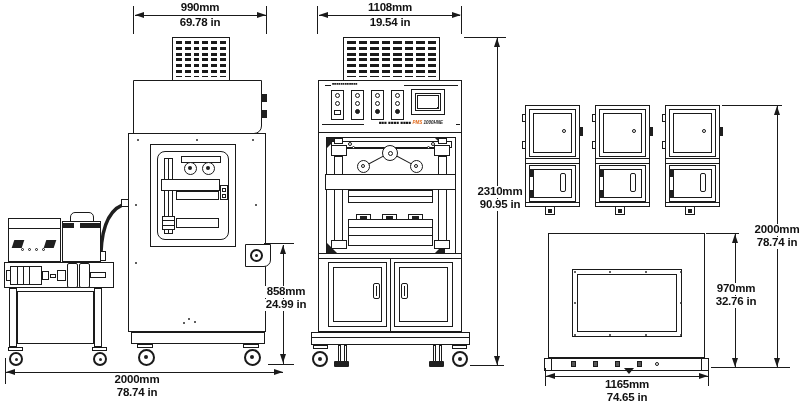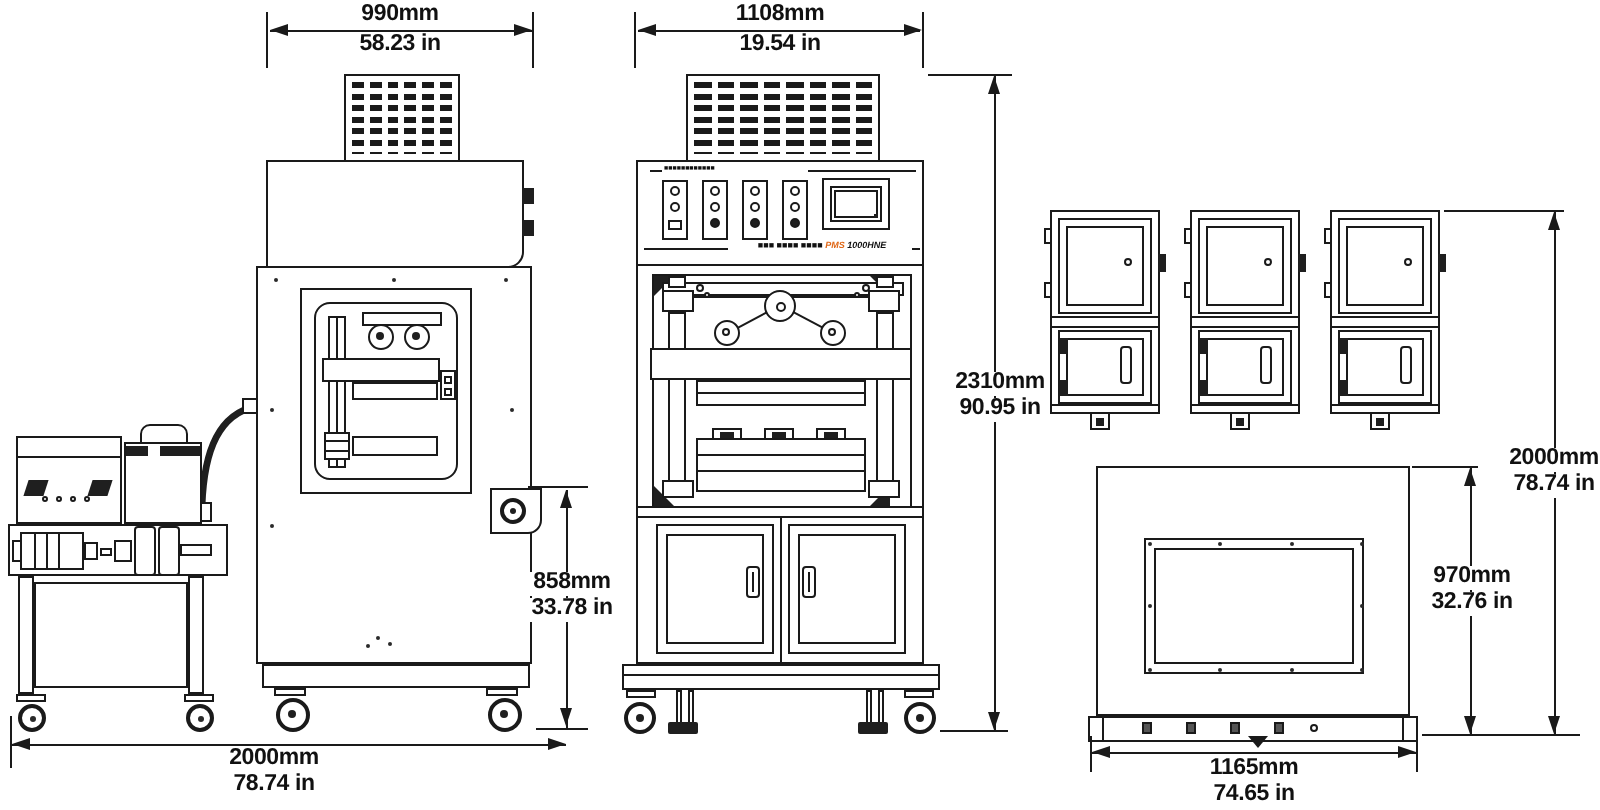--- a/index.html
+++ b/index.html
@@ -345,21 +345,21 @@
     <div class="tri" style="left:624px;top:368px;border-width:6px 5px 0 5px;border-color:#1a1a1a transparent transparent transparent"></div>
   </div>
 
   <div>
     <div class="ln" style="left:133px;top:6px;width:1px;height:28px"></div>
     <div class="ln" style="left:266px;top:6px;width:1px;height:28px"></div>
     <div class="ln" style="left:135px;top:14.5px;width:131px;height:1.2px"></div>
     <div class="arr al" style="left:135px;top:11.5px"></div>
     <div class="arr ar" style="left:257px;top:11.5px"></div>
     <div class="dtxt" style="left:200px;top:2px">990mm</div>
-    <div class="dtxt" style="left:200px;top:16.5px">58.23 in</div>
+    <div class="dtxt" style="left:200px;top:16.5px">69.78 in</div>
   </div>
 
   <div>
     <div class="ln" style="left:317px;top:6px;width:1px;height:28px"></div>
     <div class="ln" style="left:461px;top:6px;width:1px;height:28px"></div>
     <div class="ln" style="left:319px;top:14.5px;width:141px;height:1.2px"></div>
     <div class="arr al" style="left:319px;top:11.5px"></div>
     <div class="arr ar" style="left:452px;top:11.5px"></div>
     <div class="dtxt" style="left:390px;top:2px">1108mm</div>
     <div class="dtxt" style="left:390px;top:16.5px">19.54 in</div>
@@ -375,21 +375,21 @@
     <div class="dtxt" style="left:500px;top:199px">90.95 in</div>
   </div>
 
   <div>
     <div class="ln" style="left:264px;top:243px;width:30px;height:1px"></div>
     <div class="ln" style="left:283px;top:245px;width:1px;height:119px"></div>
     <div class="arr au" style="left:280px;top:245px"></div>
     <div class="arr ad" style="left:280px;top:354px"></div>
     <div class="ln" style="left:268px;top:363.5px;width:26px;height:1px"></div>
     <div class="dtxt" style="left:286px;top:286px">858mm</div>
-    <div class="dtxt" style="left:286px;top:299px">33.78 in</div>
+    <div class="dtxt" style="left:286px;top:299px">24.99 in</div>
   </div>
 
   <div>
     <div class="ln" style="left:5px;top:358px;width:1px;height:26px"></div>
     <div class="ln" style="left:6px;top:371.5px;width:277px;height:1.2px"></div>
     <div class="arr al" style="left:6px;top:368.5px"></div>
     <div class="arr ar" style="left:274px;top:368.5px"></div>
     <div class="dtxt" style="left:137px;top:374px">2000mm</div>
     <div class="dtxt" style="left:137px;top:387px">78.74 in</div>
   </div>

